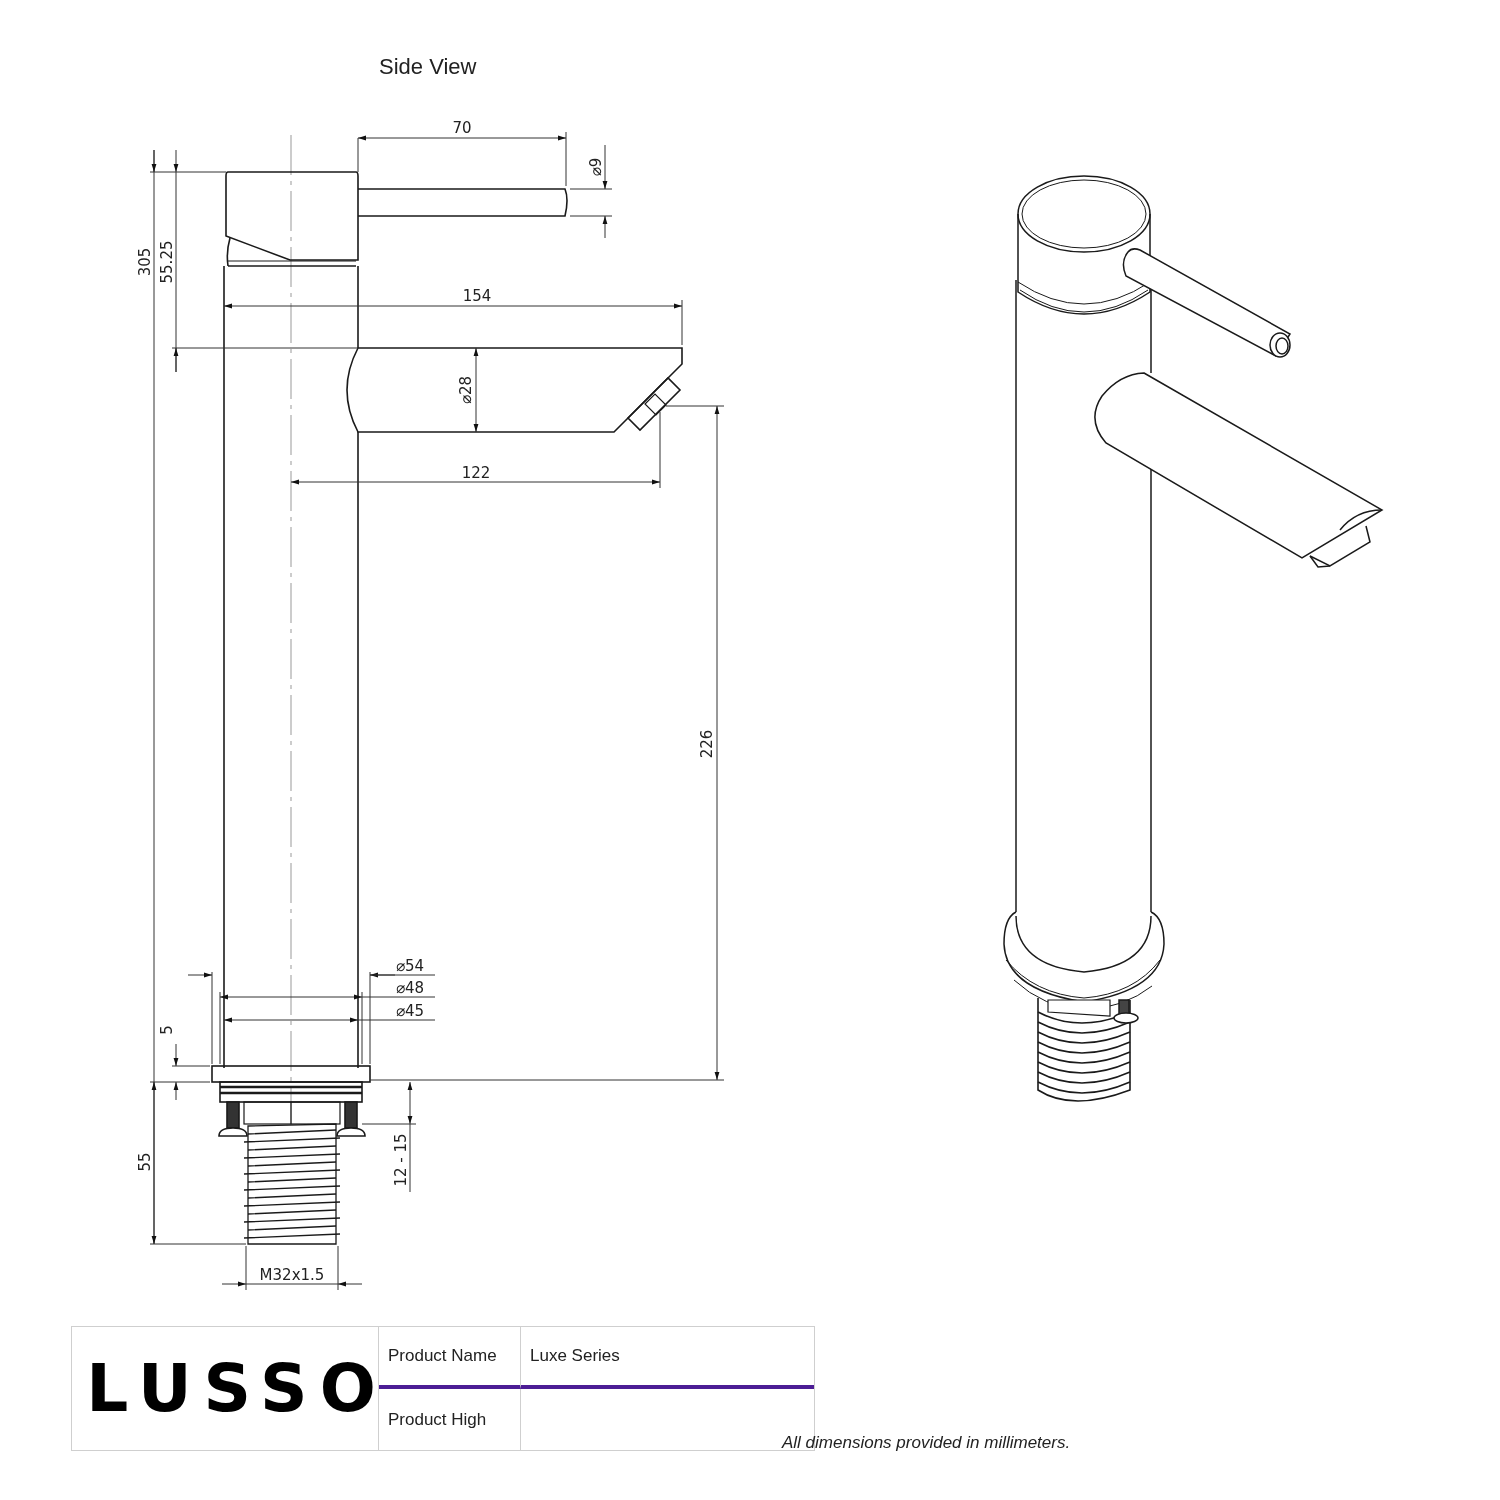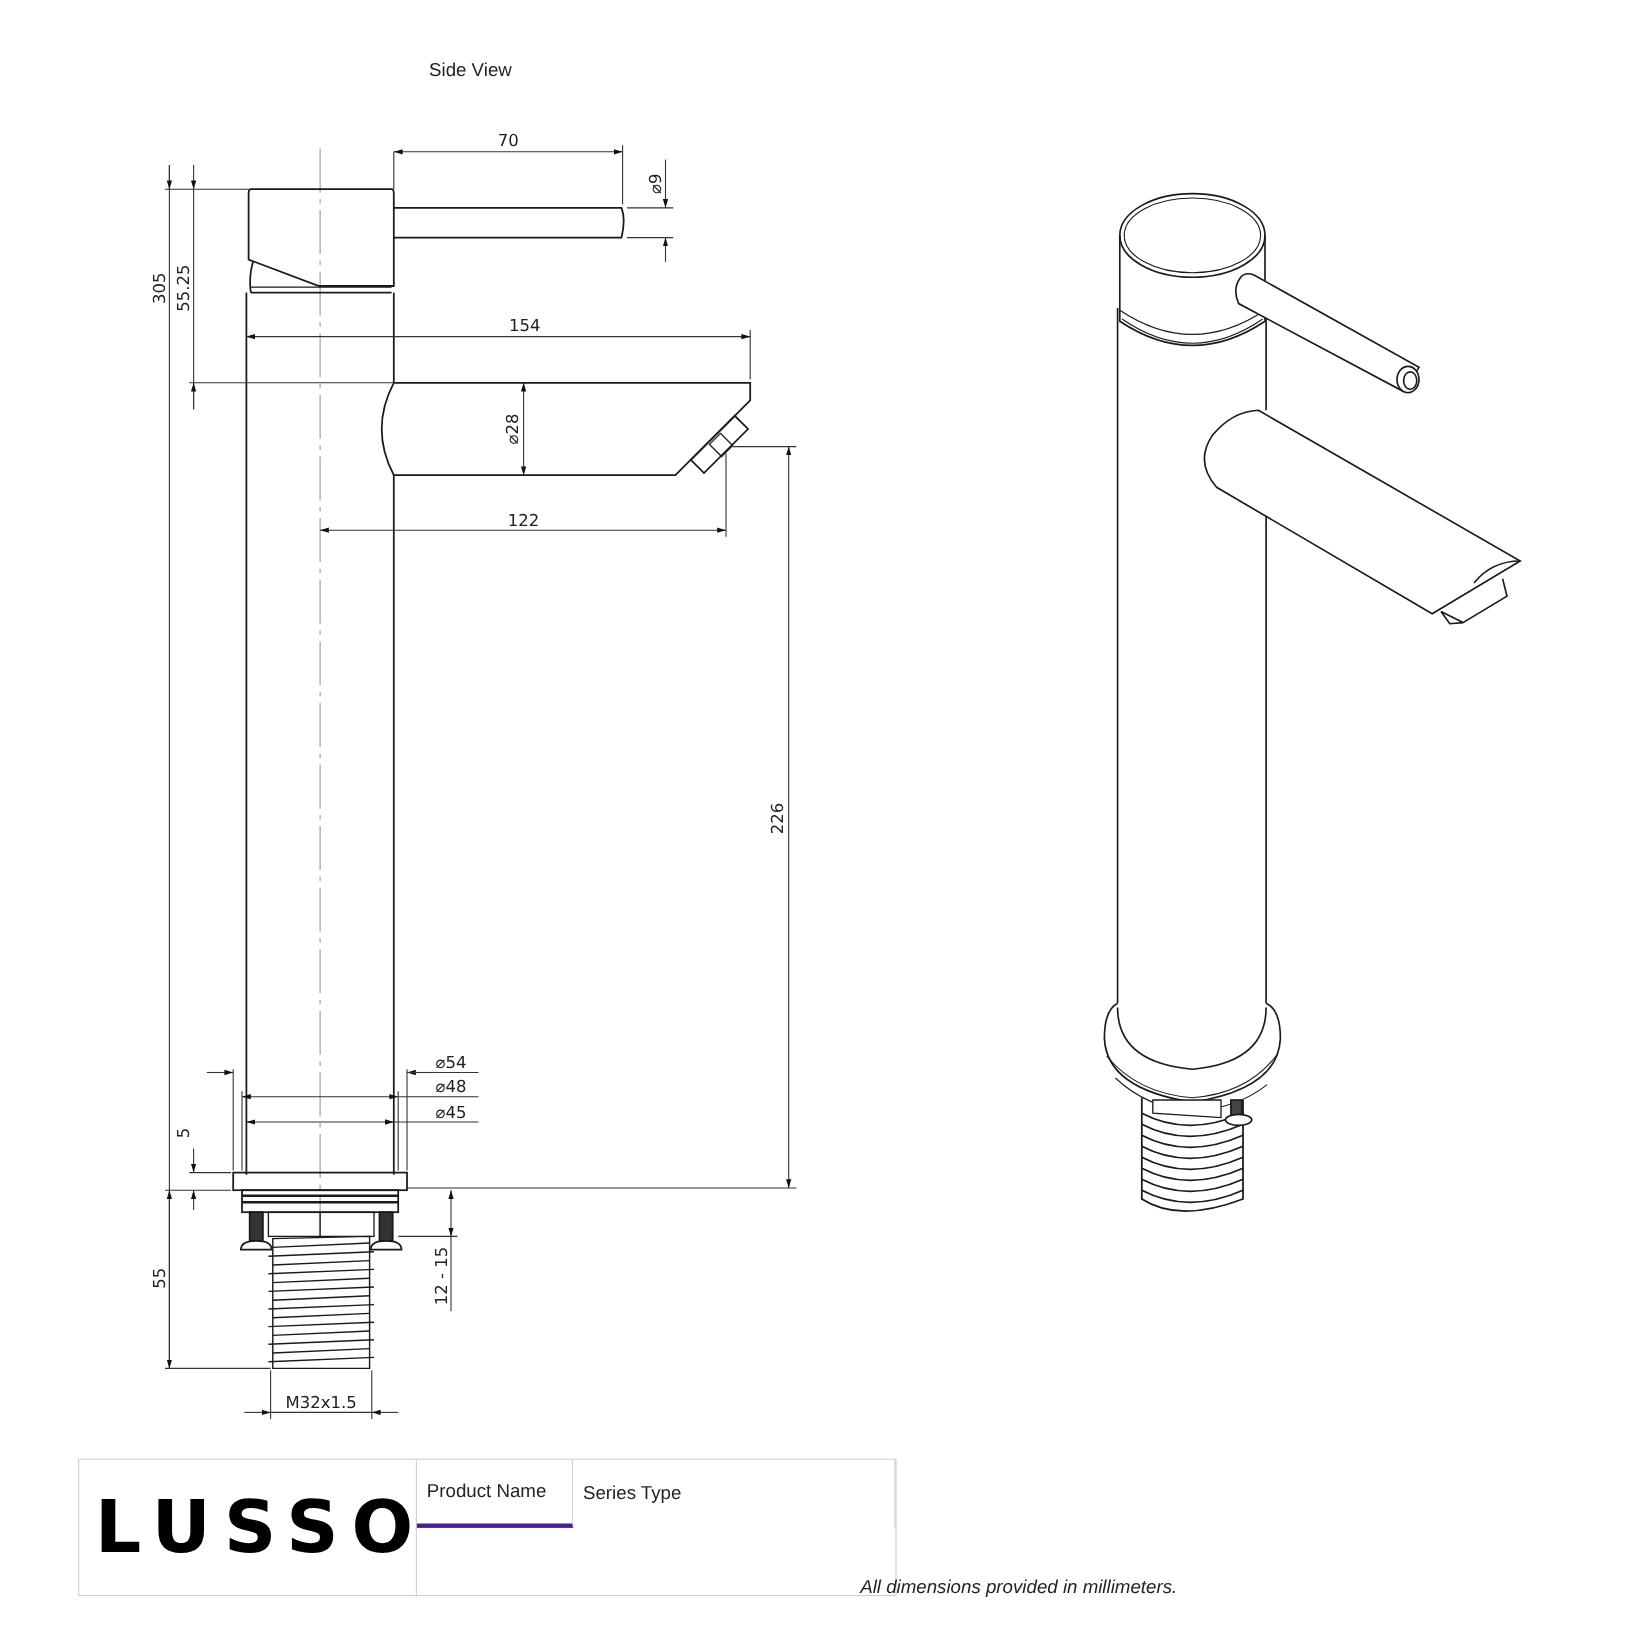--- a/index.html
+++ b/index.html
@@ -1,18 +1,18 @@
 <!DOCTYPE html>
 <html><head>
 <meta charset="utf-8">
 <style>
   html, body { margin: 0; padding: 0; background: #ffffff; }
   body { width: 1500px; height: 1500px; position: relative; overflow: hidden;
          font-family: "Liberation Sans", sans-serif; color: #1a1a1a; }
-  .view-title { position: absolute; left: 390px; top: 54px; font-size: 17px; color: #222; }
+  .view-title { position: absolute; left: 379px; top: 54px; font-size: 22px; color: #222; }
   svg.drawing { position: absolute; left: 0; top: 0; width: 1500px; height: 1500px; }
   .dim-text { font-family: "DejaVu Sans", sans-serif; font-size: 15px; fill: #222; }
   .title-block { position: absolute; left: 71px; top: 1326px; width: 744px; height: 125px;
                  border: 1px solid #cfcfcf; display: flex; box-sizing: border-box; }
   .logo-cell { width: 306px; border-right: 1px solid #cfcfcf; display: flex; align-items: center;
                justify-content: center; }
   .logo { font-family: "DejaVu Sans", sans-serif; font-size: 66px; font-weight: bold; letter-spacing: 12px;
           color: #000; margin-left: 24px; }
   .info-grid { flex: 1; display: grid; grid-template-columns: 142px 1fr; grid-template-rows: 62px 1fr; }
   .info-grid .cell { display: flex; align-items: center; padding-left: 9px; font-size: 17px; color: #222; }
@@ -200,17 +200,18 @@
     </g>
   </g>
 </svg>
 
 <div class="title-block">
   <div class="logo-cell">
     <span class="logo">LUSSO</span>
   </div>
   <div class="info-grid">
     <div class="cell label row1">Product Name</div>
-    <div class="cell label">Series Type</div>
+    <div class="cell row1">Luxe Series</div>
+    <div class="cell label">Product High</div>
   </div>
 </div>
 
 <div class="footnote">All dimensions provided in millimeters.</div>
 
 </body></html>

